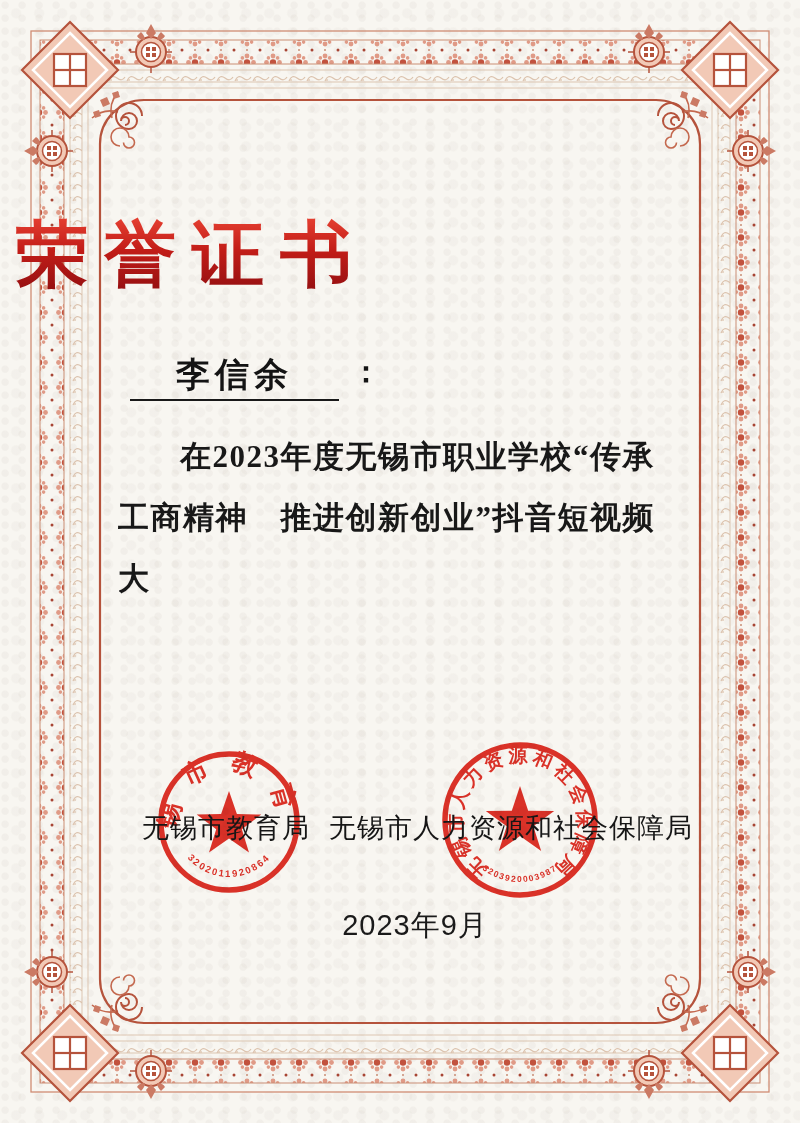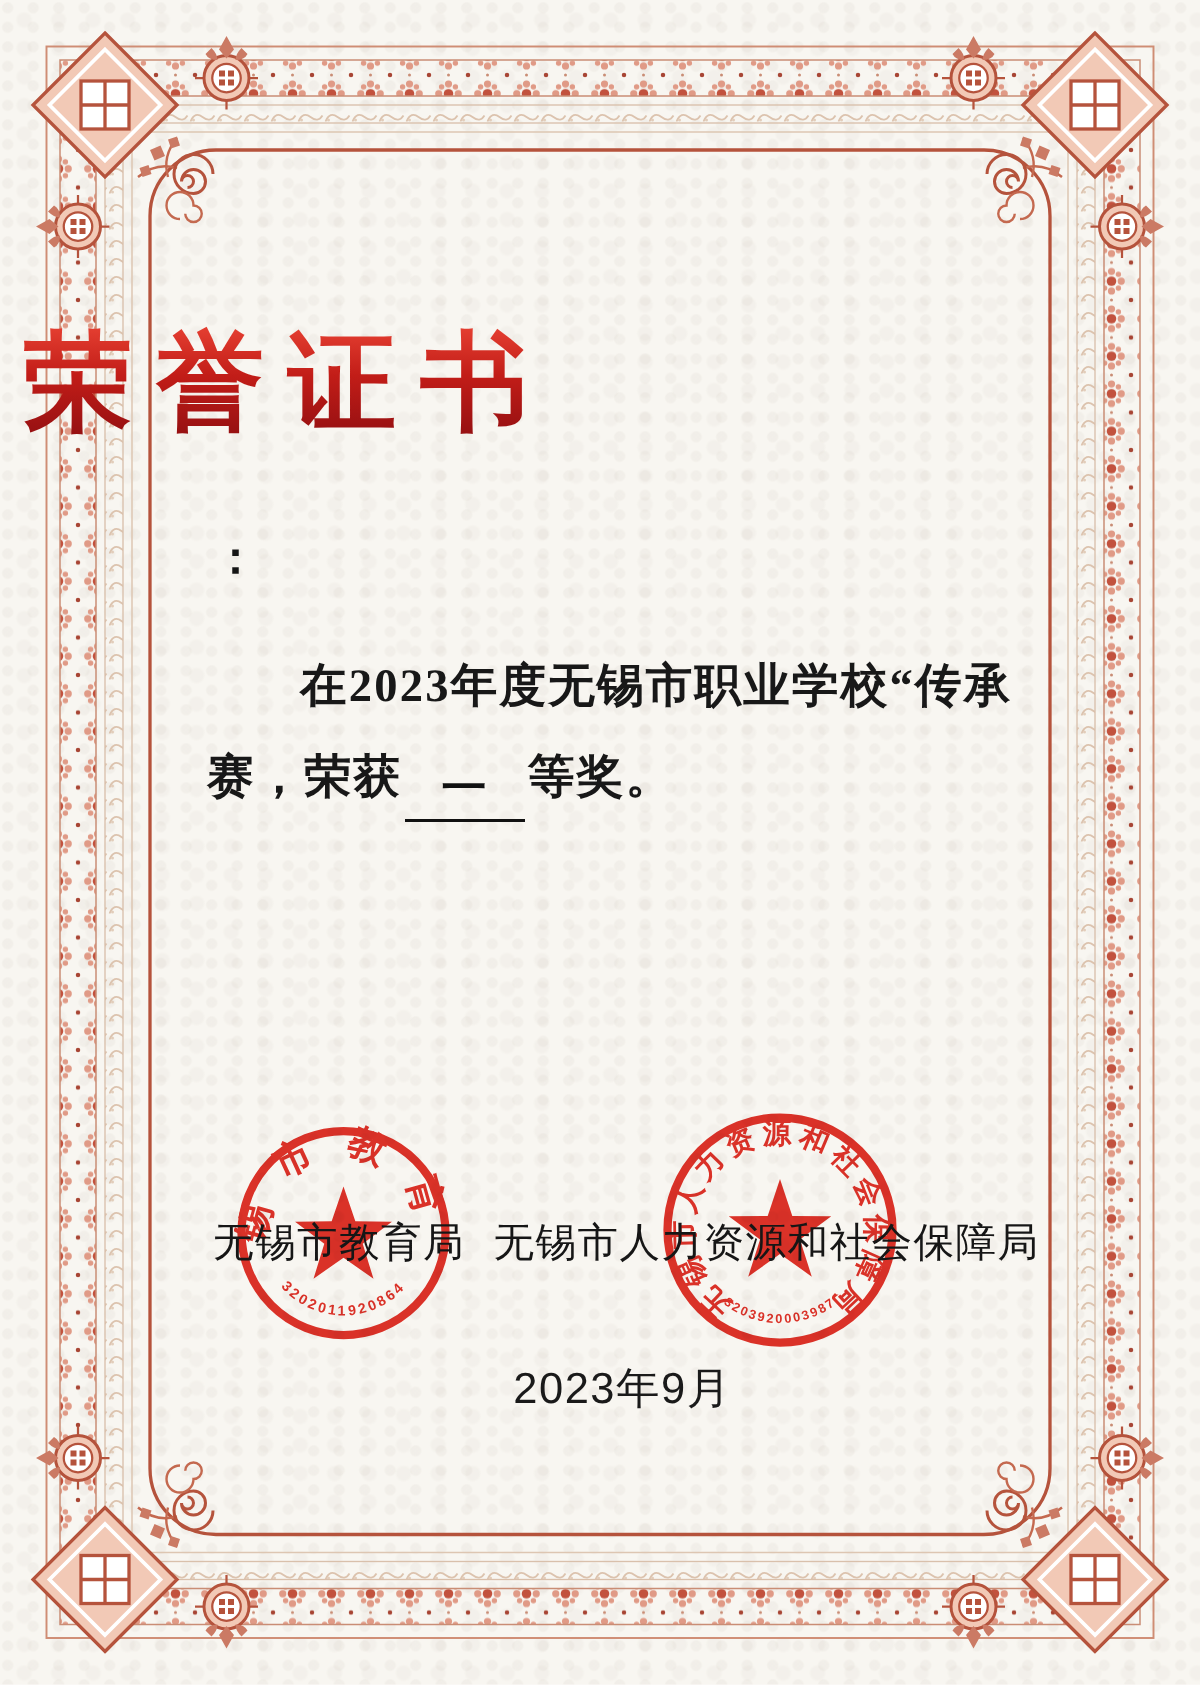--- a/index.html
+++ b/index.html
@@ -24,21 +24,21 @@
   }
 
   .name-row{position:absolute;left:130px;top:352px;z-index:3;display:flex;align-items:flex-end;}
   .name-field{
     width:163px;border-bottom:2px solid #191919;padding:0 0 6px 46px;
     font-size:34px;font-weight:800;color:#141414;letter-spacing:5px;line-height:1.1;
   }
   .name-colon{font-size:30px;font-weight:800;color:#141414;margin-left:12px;padding-bottom:8px;}
 
   .body-text{
-    position:absolute;left:138px;top:426px;width:545px;z-index:3;
+    position:absolute;left:118px;top:426px;width:545px;z-index:3;
     font-family:"Liberation Serif","DejaVu Serif",serif;
     font-size:31px;font-weight:700;color:#181818;line-height:61px;letter-spacing:1.5px;
   }
   .indent{text-indent:2em;}
   .award-slot{
     display:inline-block;width:80px;text-align:center;vertical-align:bottom;
     border-bottom:2.5px solid #111;line-height:1.35;margin:0 2px;
     font-family:"Liberation Sans","DejaVu Sans",sans-serif;
     font-size:30px;font-weight:900;color:#111;
   }
@@ -135,28 +135,27 @@
 
   <use href="#cornerTL"></use>
   <use href="#cornerTL" transform="translate(800,0) scale(-1,1)"></use>
   <use href="#cornerTL" transform="translate(0,1123) scale(1,-1)"></use>
   <use href="#cornerTL" transform="translate(800,1123) scale(-1,-1)"></use>
 </svg>
 
 <div class="title">荣誉证书</div>
 
 <div class="name-row">
+  <div class="name-field">李信余</div>
   <div class="name-colon">：</div>
 </div>
 
 <div class="body-text">
   <div class="indent">在2023年度无锡市职业学校“传承</div>
-  <div>
-    <span>赛，荣获</span><span class="award-slot">一</span><span>等奖。</span>
-  </div>
+  <div>工商精神　推进创新创业”抖音短视频大</div>
 </div>
 
 <svg class="seal seal-1" width="146" height="146" viewBox="0 0 146 146">
   <circle cx="73" cy="73" r="68" fill="none" stroke="#e0261c" stroke-width="5.5"></circle>
   <polygon fill="#e0261c" points="73,42 80.9,65.1 105.3,65.5 85.8,80.2 93,103.5 73,89.5 53,103.5 60.2,80.2 40.7,65.5 65.1,65.1"></polygon>
   <path id="s1arc" d="M24.2 87.9 A51 51 0 1 1 121.8 87.9" fill="none"></path>
   <text font-size="25" font-weight="bold" fill="#e0261c" letter-spacing="19" font-family="'Liberation Sans','DejaVu Sans',sans-serif">
     <textPath href="#s1arc" startOffset="50%" text-anchor="middle">无锡市教育局</textPath>
   </text>
   <path id="s1num" d="M28 104.6 A55 55 0 0 0 118 104.6" fill="none"></path>

